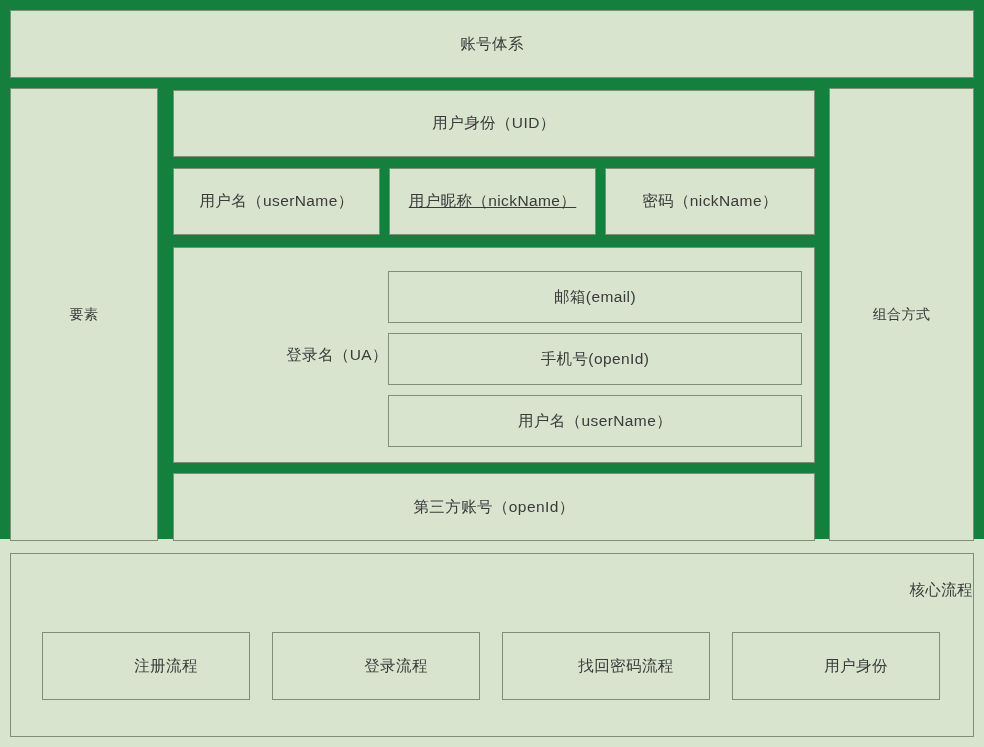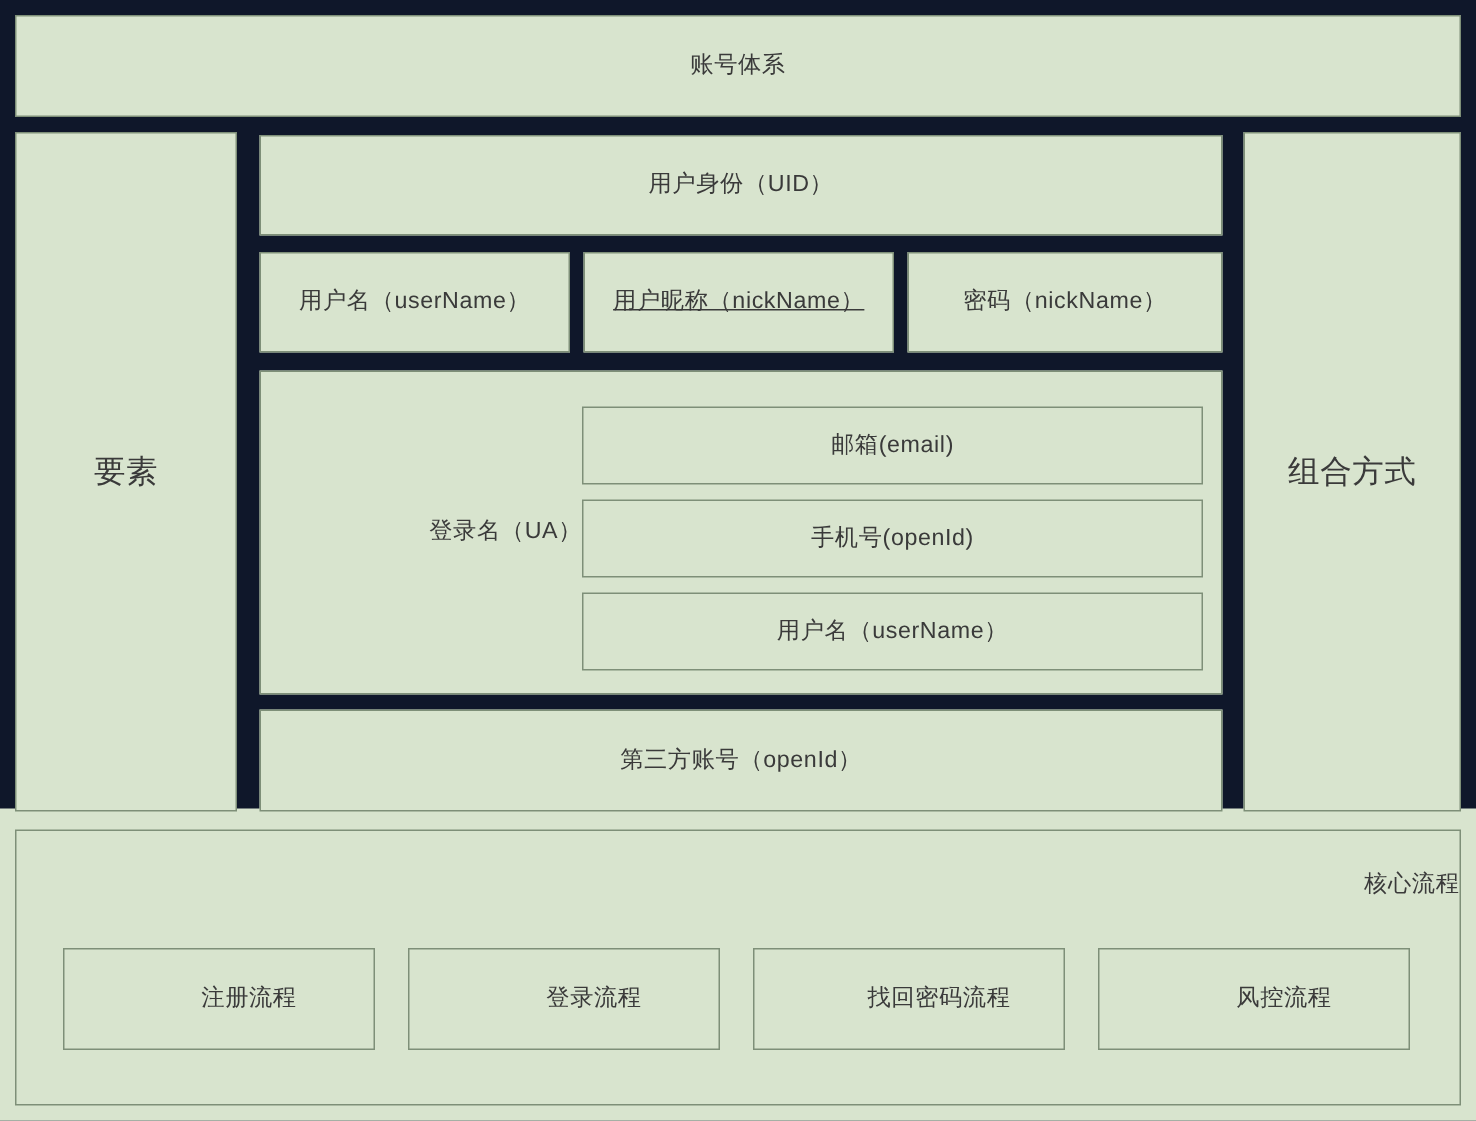--- a/index.html
+++ b/index.html
@@ -12,21 +12,21 @@
     width: 984px;
     height: 747px;
     font-family: "Liberation Sans", "DejaVu Sans", sans-serif;
     color: #3a3a3a;
     overflow: hidden;
   }
   .canvas {
     position: relative;
     width: 984px;
     height: 539px;
-    background: #0f172a;
+    background: #15803d;
     box-sizing: border-box;
   }
   .box {
     position: absolute;
     box-sizing: border-box;
     border: 1.5px solid #7e8f78;
     background: #d8e4ce;
     display: flex;
     align-items: center;
     justify-content: center;
@@ -39,21 +39,21 @@
     white-space: nowrap;
     text-align: center;
   }
 
   
   #banner { left: 10px;  top: 10px;   width: 964px; height: 68px; }
 
   
   #elements-col   { left: 10px;  top: 88px;  width: 148px; height: 453px; }
   #elements-col .label,
-  #combine-col .label { font-size: 21px; }
+  #combine-col .label { font-size: 14px; }
 
   #combine-col    { left: 829px; top: 88px;  width: 145px; height: 453px; }
 
   
   #uid-box        { left: 173px; top: 90px;  width: 642px; height: 67px; }
 
   #username-box   { left: 173px; top: 168px; width: 207px; height: 67px; }
   #nickname-box   { left: 389px; top: 168px; width: 207px; height: 67px; text-decoration: underline; }
   #password-box   { left: 605px; top: 168px; width: 210px; height: 67px; }
 
@@ -141,17 +141,17 @@
     <div class="box flow-item" id="flow-0">
       <span class="label">注册流程</span>
     </div>
     <div class="box flow-item" id="flow-1">
       <span class="label">登录流程</span>
     </div>
     <div class="box flow-item" id="flow-2">
       <span class="label">找回密码流程</span>
     </div>
     <div class="box flow-item" id="flow-3">
-      <span class="label">风控流程</span>
+      <span class="label">用户身份</span>
     </div>
   </div>
 
 </div>
 
 </body></html>

